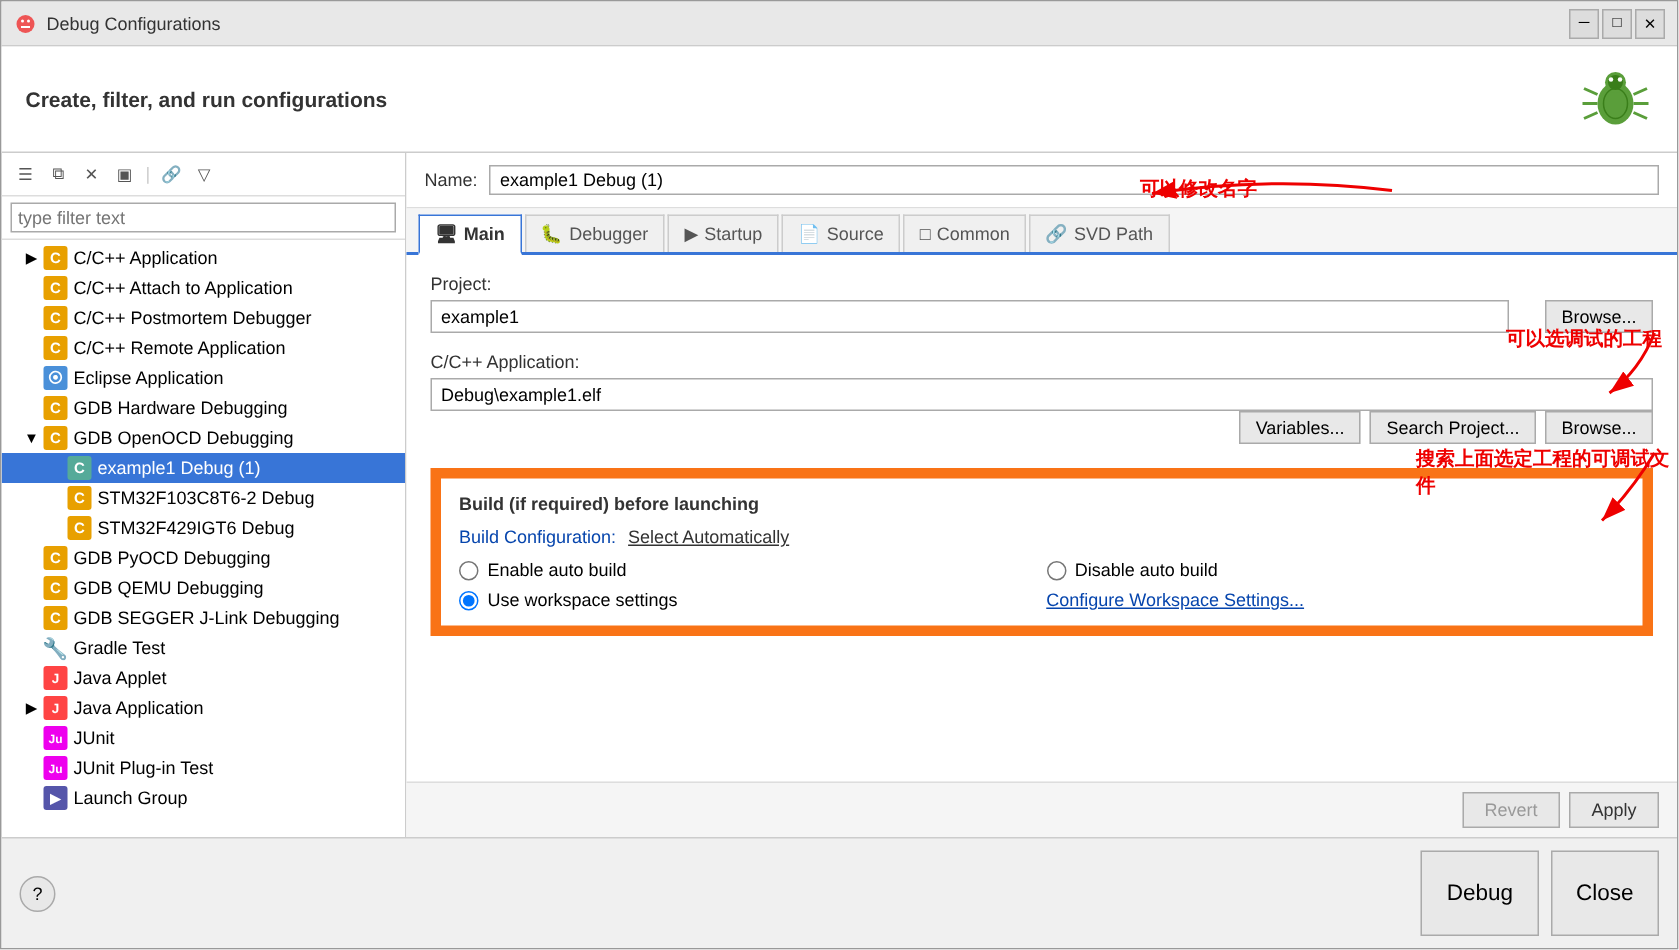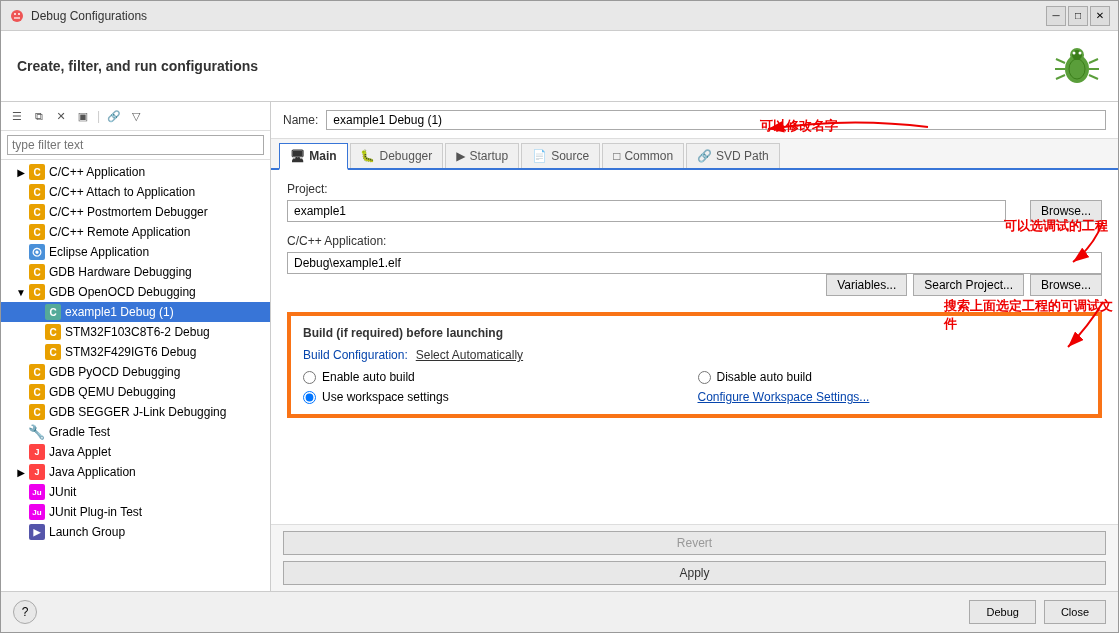--- a/index.html
+++ b/index.html
@@ -50,38 +50,38 @@
 
     .tab-content { flex: 1; padding: 12px 16px; overflow-y: auto; }
     .field-row { margin-bottom: 12px; }
     .field-label { font-size: 12px; color: #333; margin-bottom: 4px; }
     .field-with-btn { display: flex; gap: 24px; }
     .field-input { flex: 1; border: 1px solid #aaa; padding: 3px 6px; font-size: 12px; }
     .field-btn { padding: 3px 10px; border: 1px solid #aaa; background: #e8e8e8; cursor: pointer; font-size: 12px; white-space: nowrap; }
 
     .buttons-row { display: flex; justify-content: flex-end; gap: 6px; margin-bottom: 12px; }
 
-    .build-section { border: 4px solid #f97316; padding: 10px 12px; margin-top: 16px; }
+    .build-section { border: 7px solid #f97316; padding: 10px 12px; margin-top: 16px; }
     .build-title { font-size: 12px; font-weight: bold; color: #333; margin-bottom: 8px; }
     .build-config-row { display: flex; align-items: center; gap: 8px; margin-bottom: 8px; }
     .build-config-label { font-size: 12px; color: #0645ad; cursor: pointer; }
     .build-config-value { font-size: 12px; color: #333; text-decoration: underline; }
     .radio-cols { display: grid; grid-template-columns: 1fr 1fr; gap: 6px; }
     .radio-item { display: flex; align-items: center; gap: 6px; font-size: 12px; cursor: pointer; }
     .radio-item input[type=radio] { margin: 0; }
     .link-text { color: #0645ad; text-decoration: underline; cursor: pointer; font-size: 12px; }
 
     
     .bottom-bar { display: flex; justify-content: space-between; align-items: center; padding: 8px 12px; border-top: 1px solid #ccc; background: #f0f0f0; }
     .bottom-left { display: flex; align-items: center; }
     .bottom-right { display: flex; gap: 8px; }
-    .bottom-btn { padding: 5px 16px; border: 1px solid #aaa; background: #e8e8e8; cursor: pointer; font-size: 11px; }
+    .bottom-btn { padding: 19px 16px; border: 1px solid #aaa; background: #e8e8e8; cursor: pointer; font-size: 15px; }
     .bottom-btn.primary { background: #e8e8e8; }
 
-    .action-buttons { display: flex; justify-content: flex-end; gap: 6px; padding: 6px 12px; border-top: 1px solid #ddd; background: #f5f5f5; flex-direction: column; }
+    .action-buttons { display: flex; justify-content: flex-end; gap: 6px; padding: 6px 12px; border-top: 1px solid #ddd; background: #f5f5f5; }
     .action-btn { padding: 4px 14px; border: 1px solid #aaa; background: #e8e8e8; cursor: pointer; font-size: 12px; color: #999; }
     .action-btn.active { color: #333; }
 
     .right-panel-wrapper { position: relative; flex: 1; display: flex; flex-direction: column; }
 
     .help-btn { width: 24px; height: 24px; border-radius: 50%; border: 1px solid #aaa; background: #e8e8e8; cursor: pointer; font-size: 12px; display: flex; align-items: center; justify-content: center; }
 
     
     .bug-svg { width: 50px; height: 50px; }
   </style>

